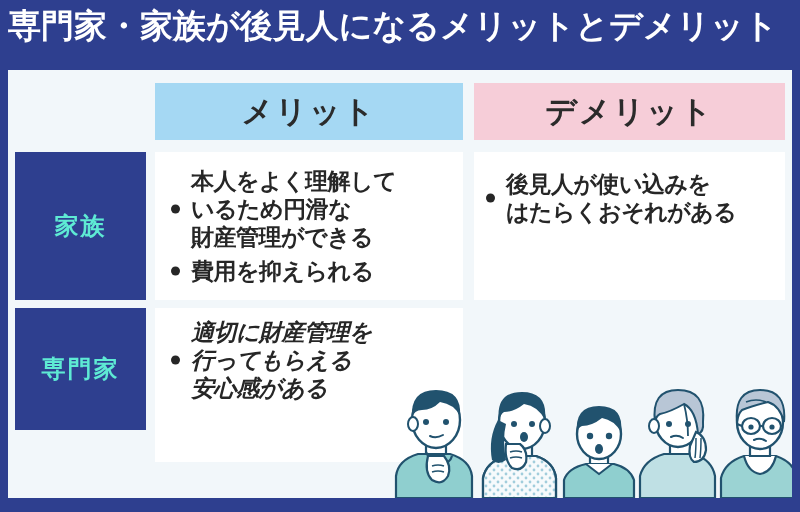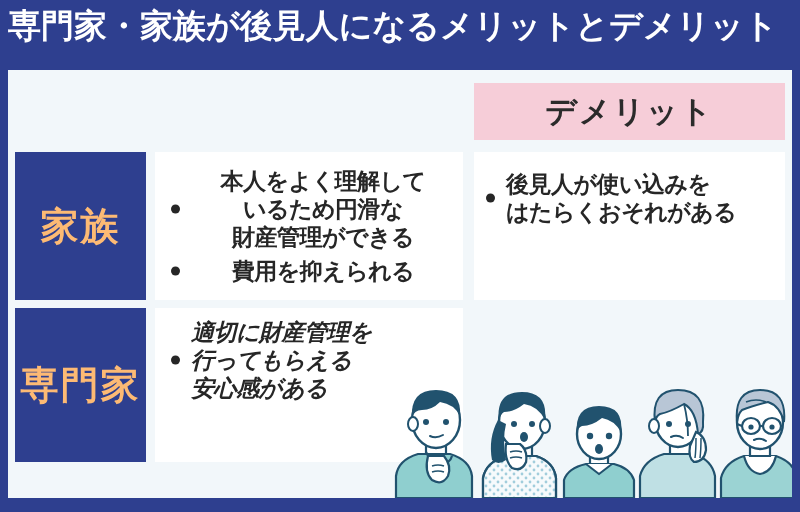--- a/index.html
+++ b/index.html
@@ -83,39 +83,39 @@
     position: absolute;
     left: 7px;
     width: 131px;
     background: #2e3f8f;
     display: flex;
     align-items: center;
     justify-content: center;
     box-sizing: border-box;
   }
   .row-label span {
-    color: #fdba74;
-    font-size: 38px;
+    color: #5eead4;
+    font-size: 24px;
     font-weight: bold;
     letter-spacing: 2px;
     line-height: 1;
   }
   .row-label.family  { top: 82px;  height: 148px; }
-  .row-label.expert  { top: 238px; height: 154px; }
+  .row-label.expert  { top: 238px; height: 122px; }
   
   .cell {
     position: absolute;
     background: #ffffff;
     box-sizing: border-box;
     padding: 10px 8px 10px 10px;
     display: flex;
     flex-direction: column;
     justify-content: center;
   }
-  .cell.family-merit   { left: 147px; top: 82px;  width: 308px; height: 148px; text-align: center; }
+  .cell.family-merit   { left: 147px; top: 82px;  width: 308px; height: 148px; }
   .cell.family-demerit { left: 466px; top: 82px;  width: 311px; height: 148px; }
   .cell.expert-merit   { left: 147px; top: 238px; width: 308px; height: 154px; }
   .cell.expert-demerit { left: 466px; top: 238px; width: 311px; height: 154px; }
   .cell.family-demerit,
   .cell.expert-demerit { justify-content: flex-start; padding-top: 18px; }
   .cell.expert-demerit { padding-top: 16px; }
   .cell.family-merit   { padding-left: 14px; }
   .cell.expert-merit   { justify-content: flex-start; padding-top: 10px; padding-left: 14px; }
 
   ul.bullets {
@@ -178,20 +178,23 @@
 
   <div class="title-bar">
     <span class="title-text">専門家・家族が後見人になるメリットとデメリット</span>
   </div>
 
   <div class="side-strip-l"></div>
   <div class="side-strip-r"></div>
 
   <div class="panel">
 
+    <div class="col-head merit">
+      <span>メリット</span>
+    </div>
     <div class="col-head demerit">
       <span>デメリット</span>
     </div>
 
     <div class="row-label family">
       <span>家族</span>
     </div>
     <div class="row-label expert">
       <span>専門家</span>
     </div>

